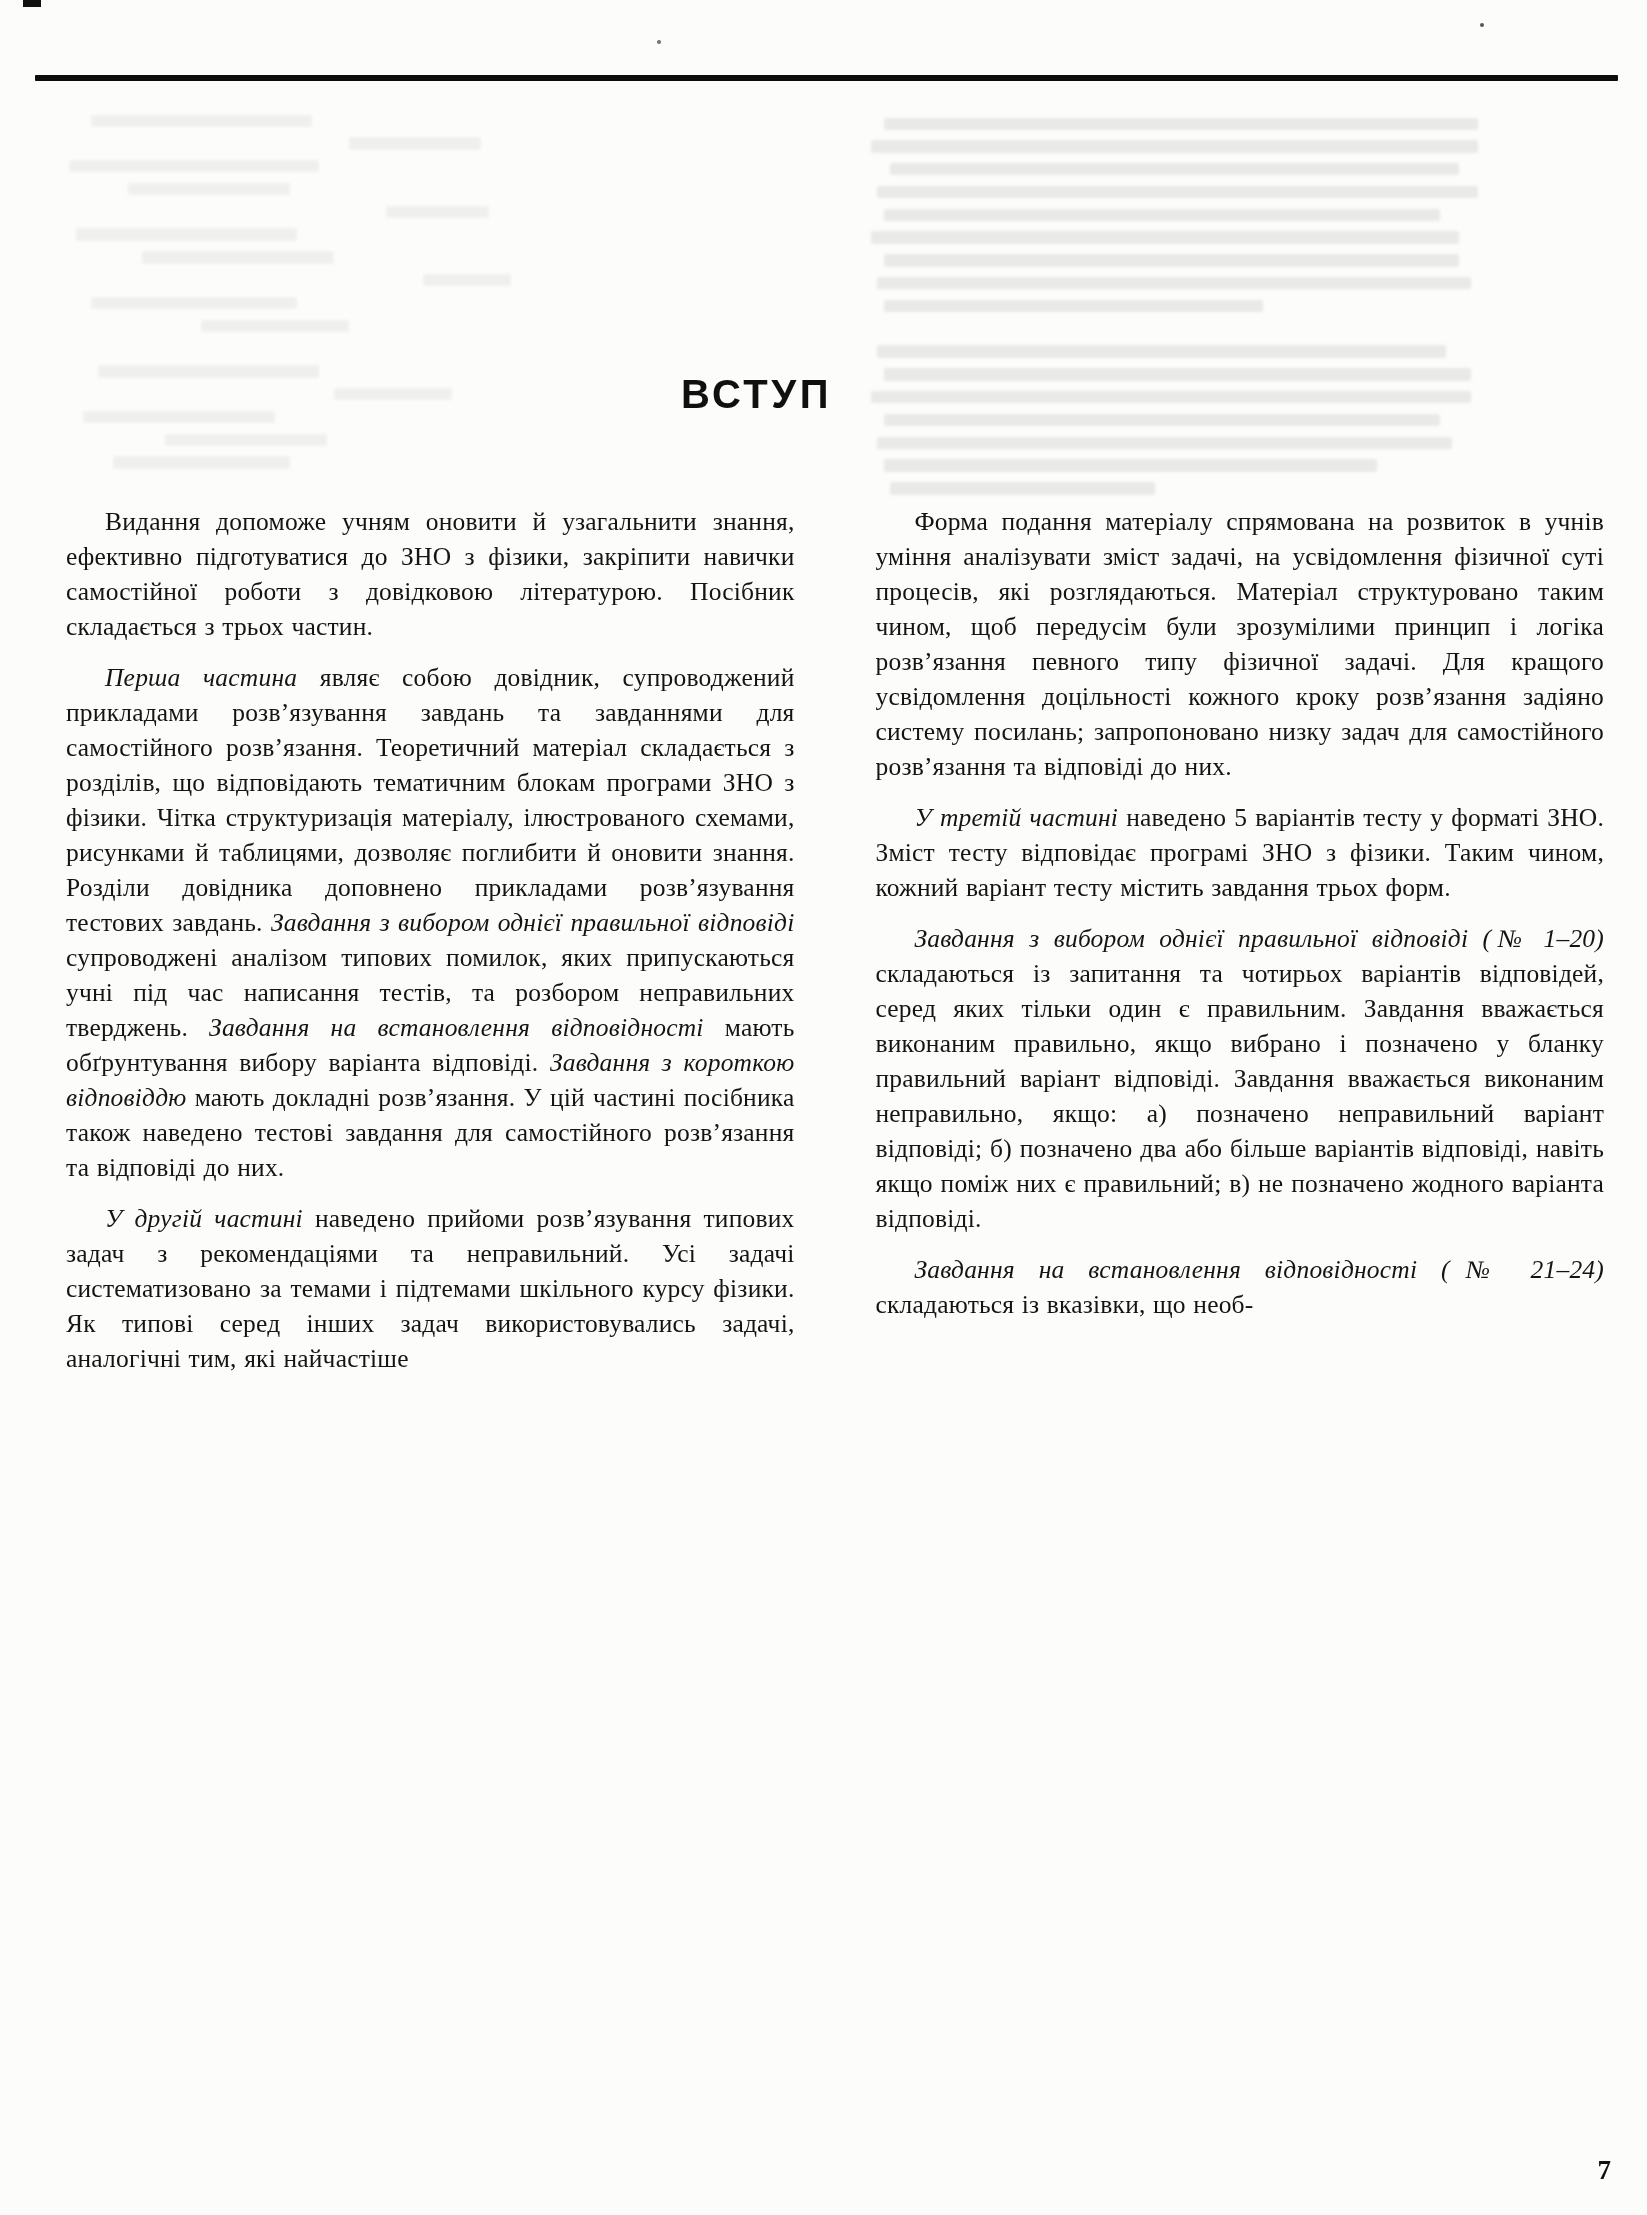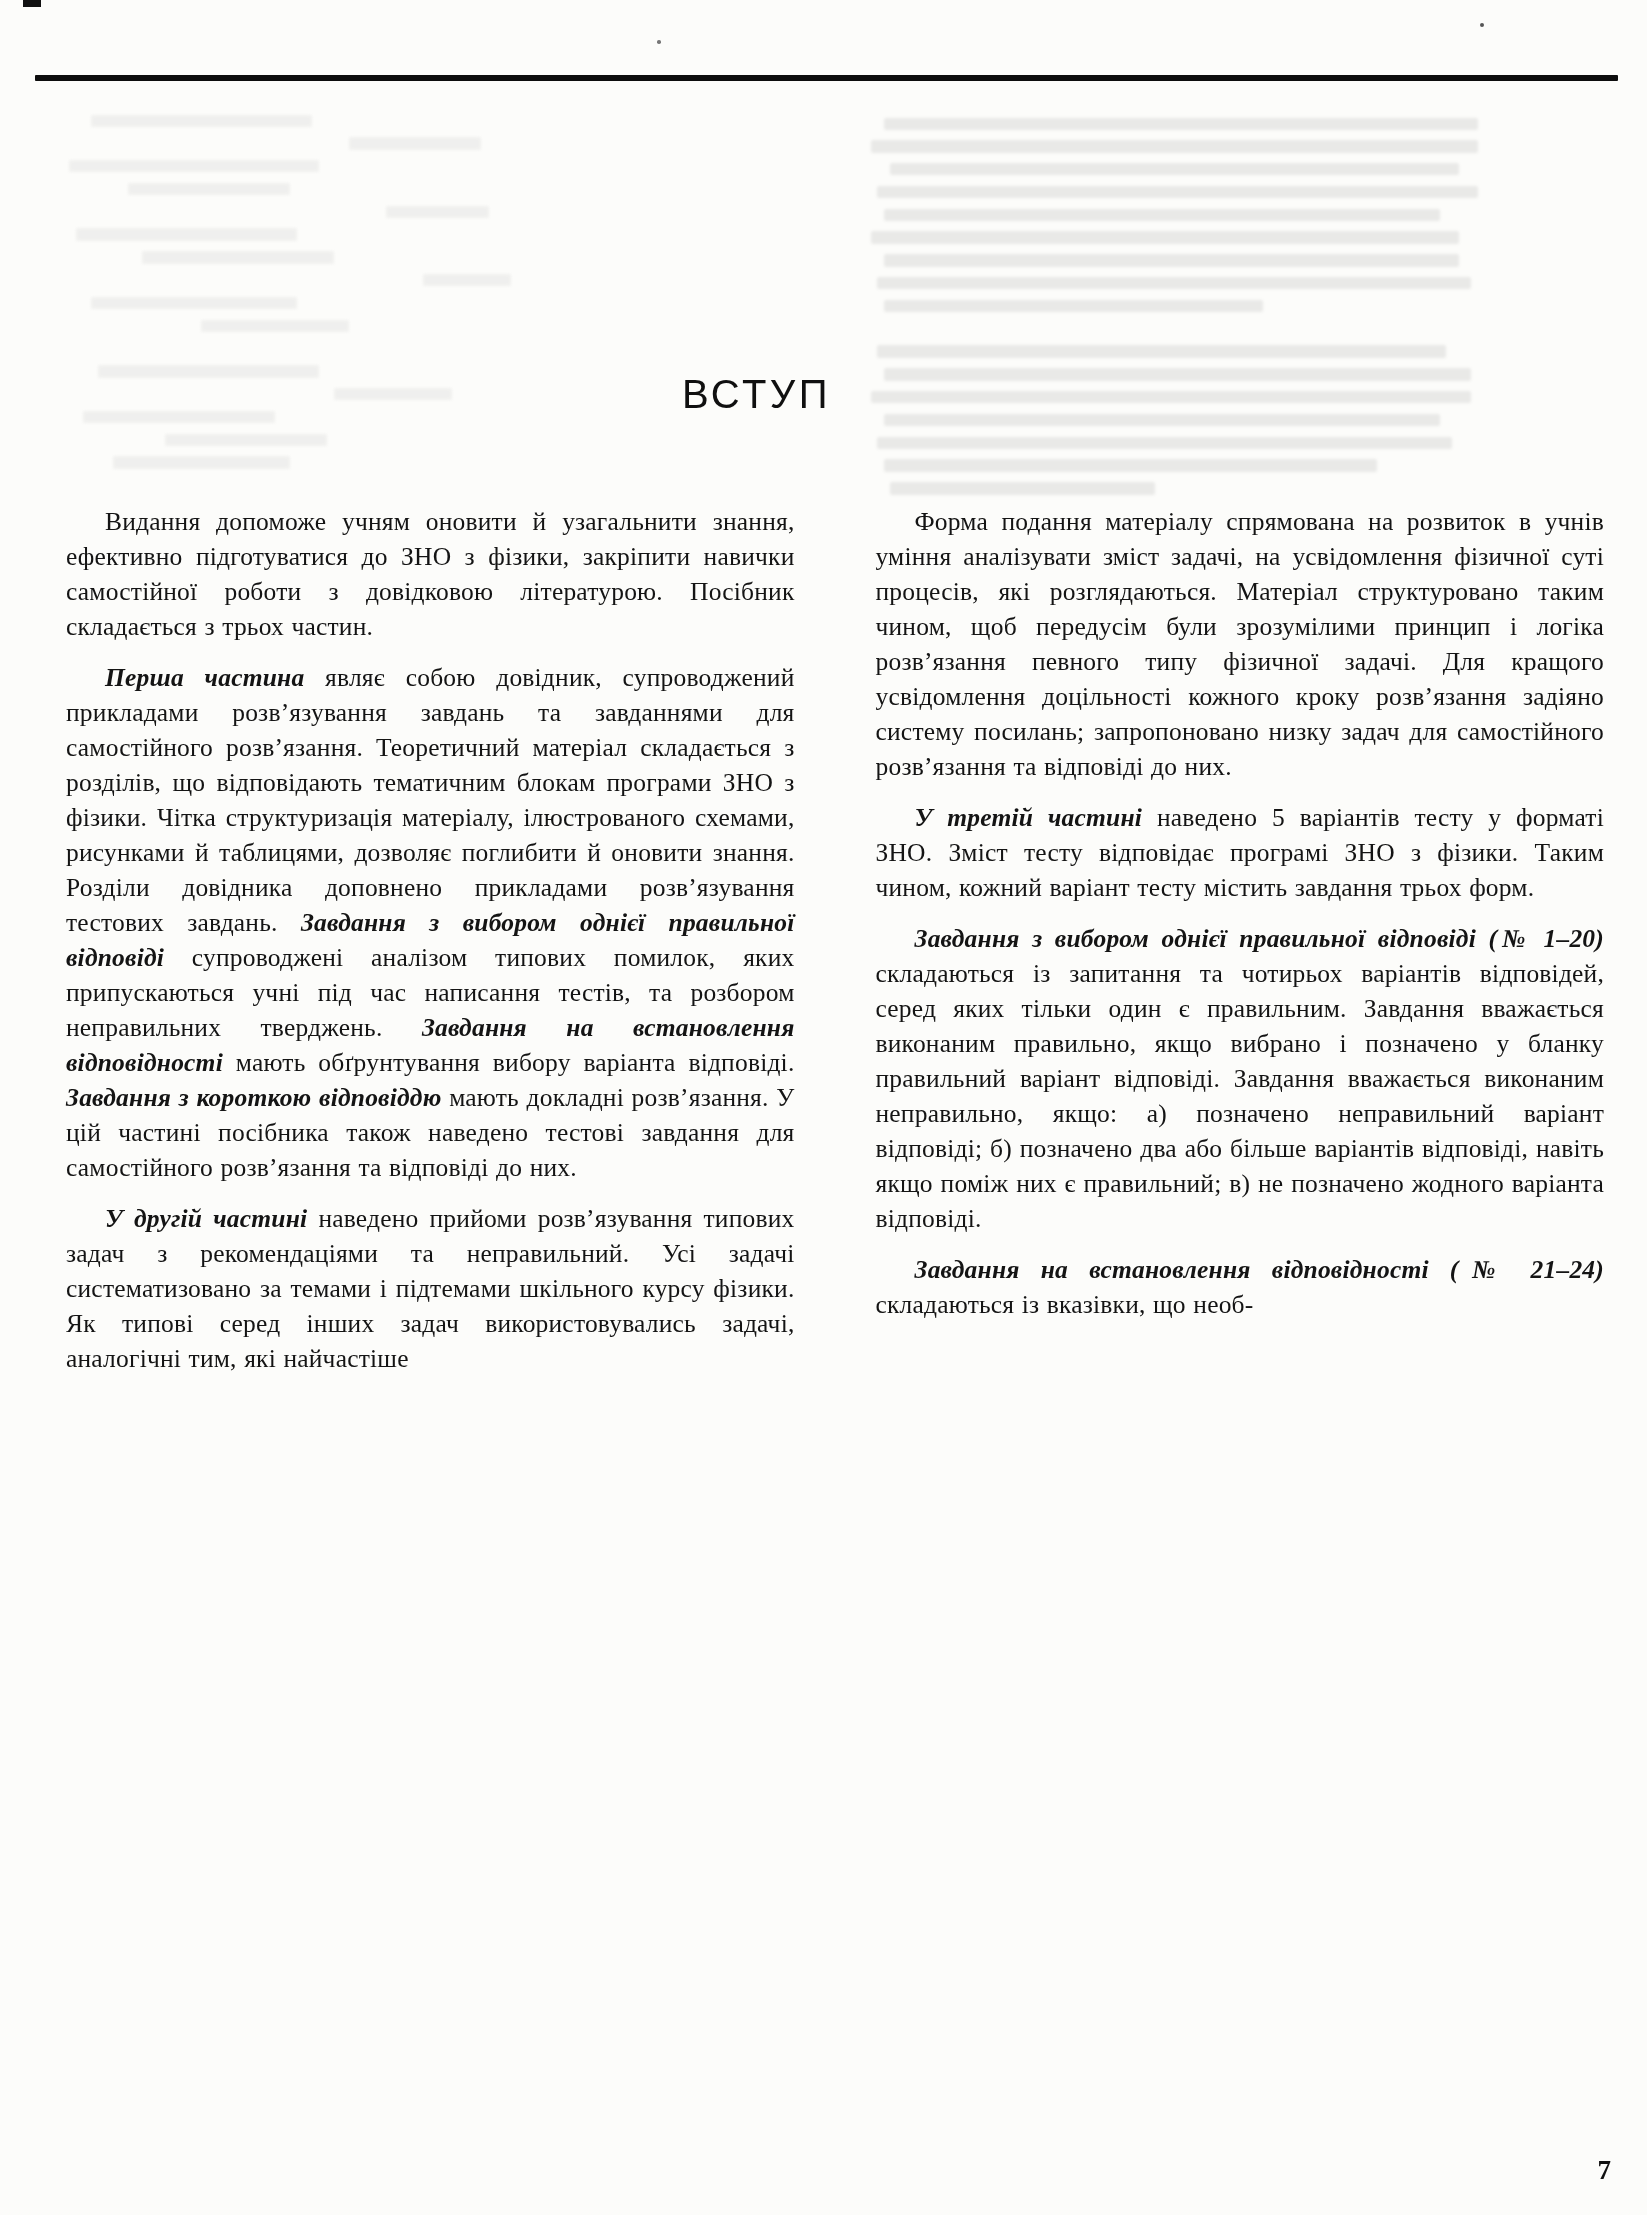--- a/index.html
+++ b/index.html
@@ -28,38 +28,38 @@
   .ghost-left{left:54px;top:104px;width:737px;}
   .ghost-right{left:871px;top:107px;width:632px;}
   .ghost-line{height:12.3px;margin:10.5px 0;background:#8a8a8a;border-radius:1.8px;filter:blur(1.8px);}
   .ghost-left .ghost-line{opacity:.10;}
   .ghost-right .ghost-line{opacity:.16;}
 
   .heading{
     position:absolute;left:0;top:372px;width:1513px;
     text-align:center;
     font-family:"Liberation Sans", sans-serif;
-    font-weight:400;font-size:40px;letter-spacing:3.5px;color:#101010;
+    font-weight:700;font-size:40px;letter-spacing:3.5px;color:#101010;
   }
 
   .columns{
     position:absolute;left:50px;top:488px;width:1570px;
     display:flex;gap:49px;
   }
   .col{flex:1 1 0;min-width:0;}
   .col p{
     margin:16px;
     font-size:25.5px;line-height:35px;
     text-align:justify;
     text-indent:39px;
     letter-spacing:0.2px;
     word-spacing:0.9px;
   }
   .col p.noindent{text-indent:0;}
-  .col .bi{font-weight:700;font-style:italic;}
+  .col .bi{font-weight:400;font-style:italic;}
 
   .page-number{
     position:absolute;right:37px;bottom:30px;
     font-size:27px;font-weight:700;color:#111;
   }
 </style>
 </head>
 <body>
 
 <div class="page">

